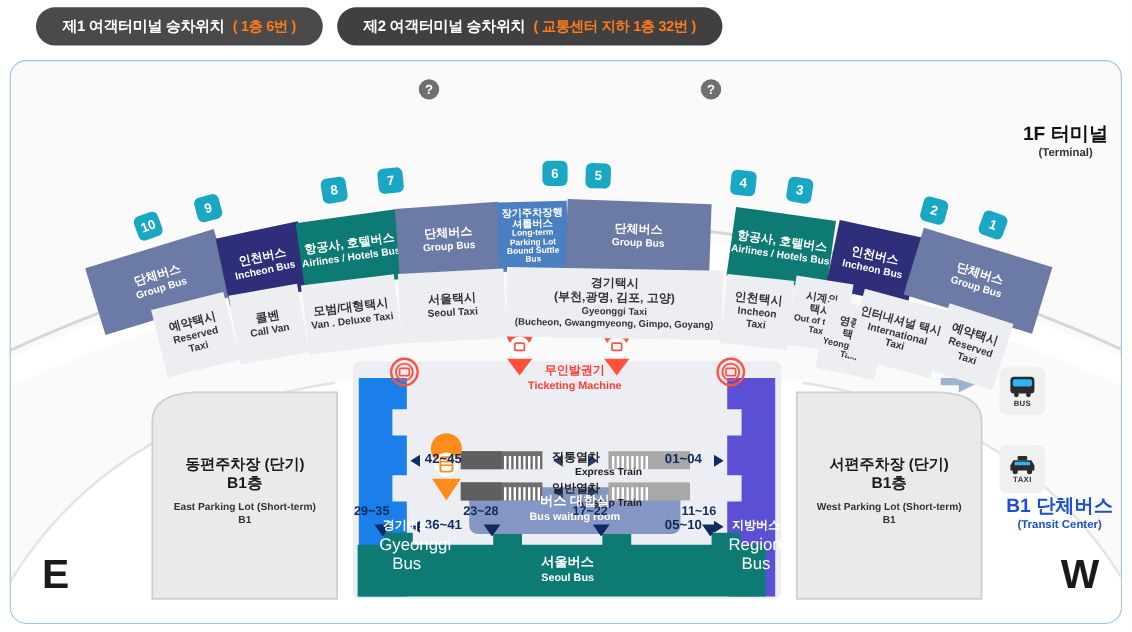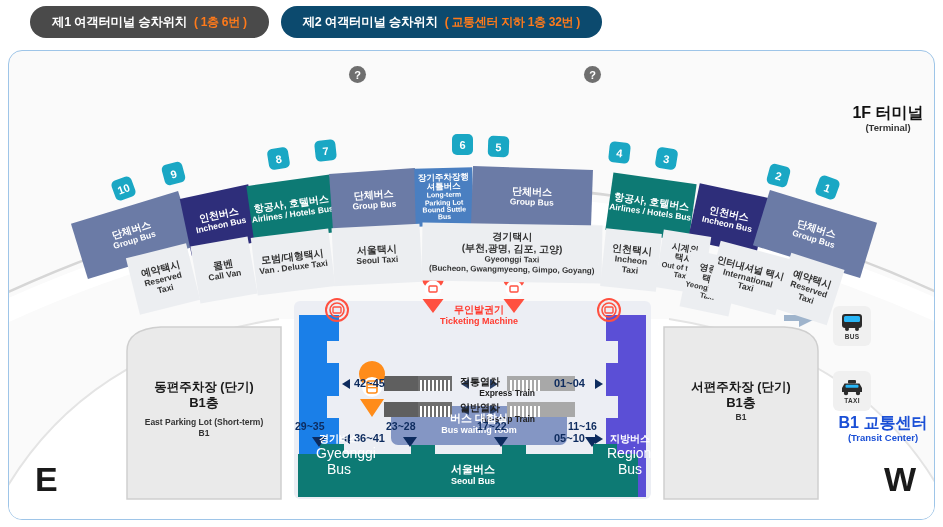--- a/index.html
+++ b/index.html
@@ -12,21 +12,21 @@
   }
 
   
   #tabs { position:absolute; left:30px; top:6px; display:flex; gap:12px; }
   .tab {
     height: 32px; border-radius: 16px; display:flex; align-items:center;
     padding: 0 22px; cursor:pointer; white-space:nowrap;
     font-size: 12.5px; font-weight: bold; color:#ffffff; letter-spacing:-0.3px;justify-content:center;
   }
   .tab.dark { background:#4a4a4a; }
-  .tab.blue { background:#0c4a6e; }
+  .tab.blue { background:#404040; }
   .tab .sub { color:#ff7a1a; margin-left:7px; font-size:12px; }
 
   
   #map {
     position:absolute; left:8px; top:50px; width:927px; height:470px;
     background:#fafafa; border:1px solid #9ec5e8; border-radius:14px;
     overflow:hidden;
   }
   #mapsvg { position:absolute; left:0; top:0; width:927px; height:470px; }
 
@@ -431,21 +431,21 @@
     </div>
   <div class="help" style="left:575px; top:15px;">
       <span>?</span>
     </div>
 
   <div class="biglabel" style="left:838px; top:52px; width:82px;">
     <div class="l1" style="color:#111;">1F 터미널</div>
     <div class="l2" style="color:#333;">(Terminal)</div>
   </div>
   <div class="biglabel" style="left:824px; top:362px; width:100px;">
-    <div class="l1" style="color:#1a4fd6;">B1 교통센터</div>
+    <div class="l1" style="color:#1a4fd6;">B1 단체버스</div>
     <div class="l2" style="color:#1a4fd6;">(Transit Center)</div>
   </div>
   <div class="dirlabel" style="left:26px; top:409px;"><span>E</span></div>
   <div class="dirlabel" style="left:875px; top:409px;"><span>W</span></div>
 
   <div class="modechip" style="left:824px; top:255px;">
     <svg width="22" height="19" viewBox="0 0 22 19">
       <rect x="1" y="1" width="20" height="14" rx="3" fill="#2b2b2b"></rect>
       <rect x="3" y="3" width="16" height="6" rx="1.5" fill="#29b6f6"></rect>
       <circle cx="6" cy="16" r="2" fill="#2b2b2b"></circle>
@@ -510,16 +510,17 @@
 
   <div class="lotcap" style="left:95px; top:328px;">
     <div class="k1">동편주차장 (단기)</div>
     <div class="k2">B1층</div>
     <div class="e1">East Parking Lot (Short-term)</div>
     <div class="e2">B1</div>
   </div>
   <div class="lotcap" style="left:632px; top:328px;">
     <div class="k1">서편주차장 (단기)</div>
     <div class="k2">B1층</div>
+    <div class="e1">West Parking Lot (Short-term)</div>
     <div class="e2">B1</div>
   </div>
 
 </div>
 
 </body></html>

